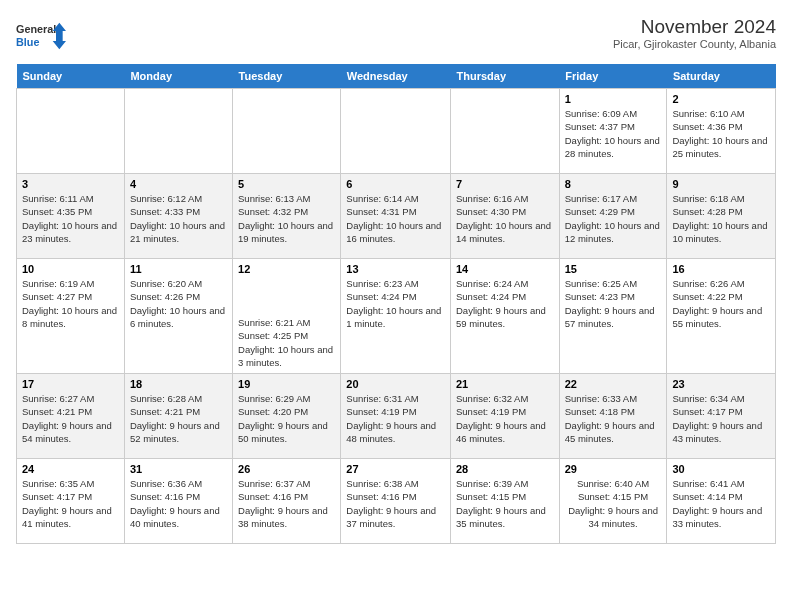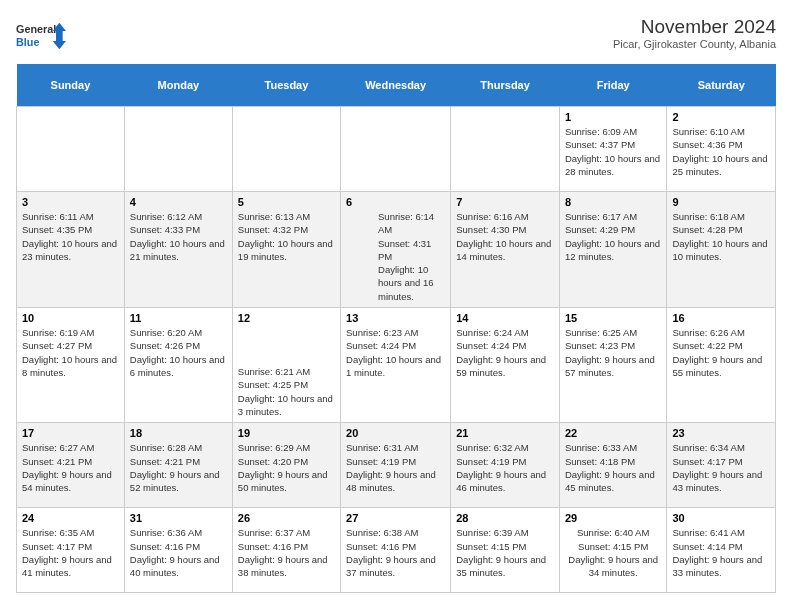--- a/index.html
+++ b/index.html
@@ -34,22 +34,22 @@
       color: #555;
     }
     table {
       width: 100%;
       border-collapse: collapse;
       font-size: 10px;
     }
     thead th {
       background-color: #2a7bca;
       color: #fff;
-      padding: 15px 6px;
-      text-align: center;
+      padding: 6px 6px;
+      text-align: left;
       font-size: 11px;
       font-weight: bold;
     }
     tbody td {
       border: 1px solid #ccc;
       vertical-align: top;
       padding: 4px 5px;
       width: 113px;
       min-height: 70px;
       height: 85px;
@@ -138,21 +138,21 @@
 Daylight: 10 hours and 21 minutes.</div>
         </td>
         <td>
           <span class="day-num">5</span>
           <div class="day-info" style="white-space: pre-line;">Sunrise: 6:13 AM
 Sunset: 4:32 PM
 Daylight: 10 hours and 19 minutes.</div>
         </td>
         <td>
           <span class="day-num">6</span>
-          <div class="day-info" style="white-space: pre-line; margin-left: 32px;">Sunrise: 6:14 AM
+          <div class="day-info" style="white-space: pre-line;">Sunrise: 6:14 AM
 Sunset: 4:31 PM
 Daylight: 10 hours and 16 minutes.</div>
         </td>
         <td>
           <span class="day-num">7</span>
           <div class="day-info" style="white-space: pre-line;">Sunrise: 6:16 AM
 Sunset: 4:30 PM
 Daylight: 10 hours and 14 minutes.</div>
         </td>
         <td>

